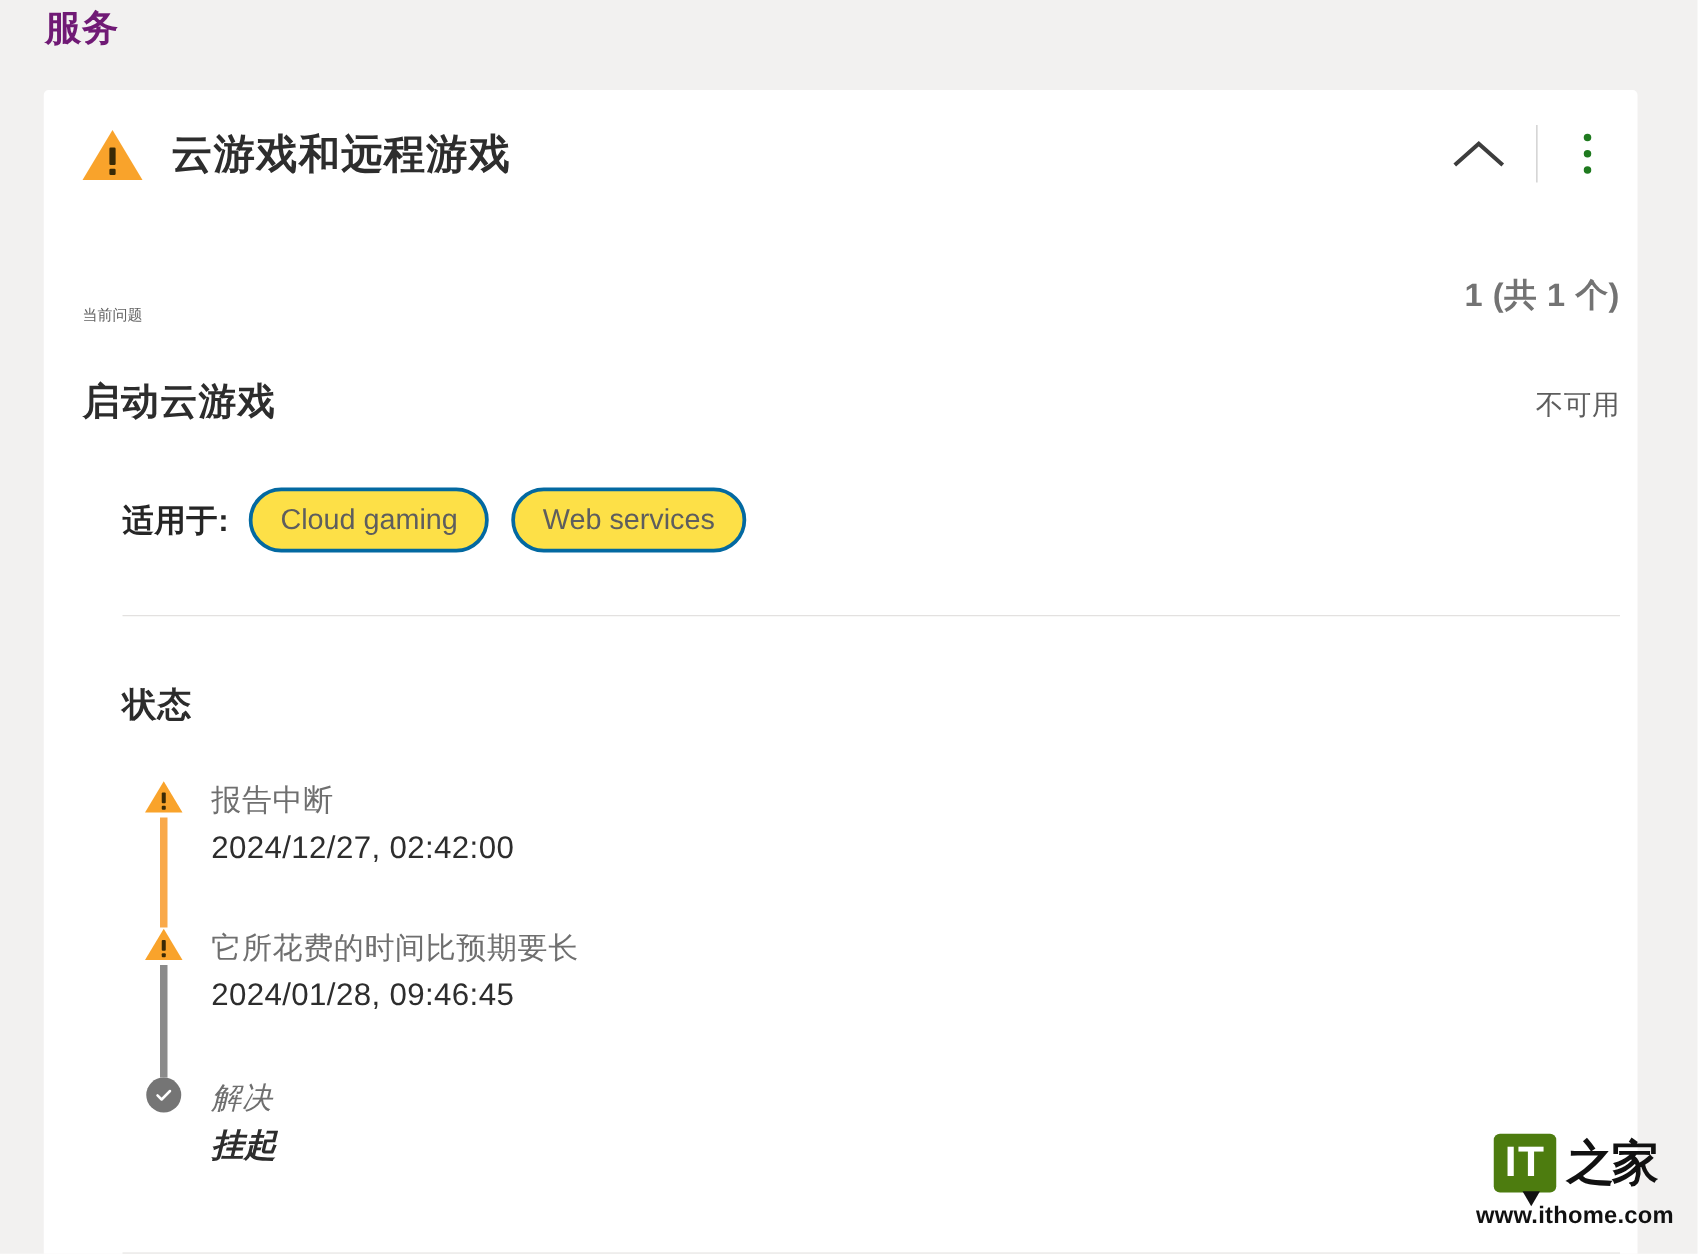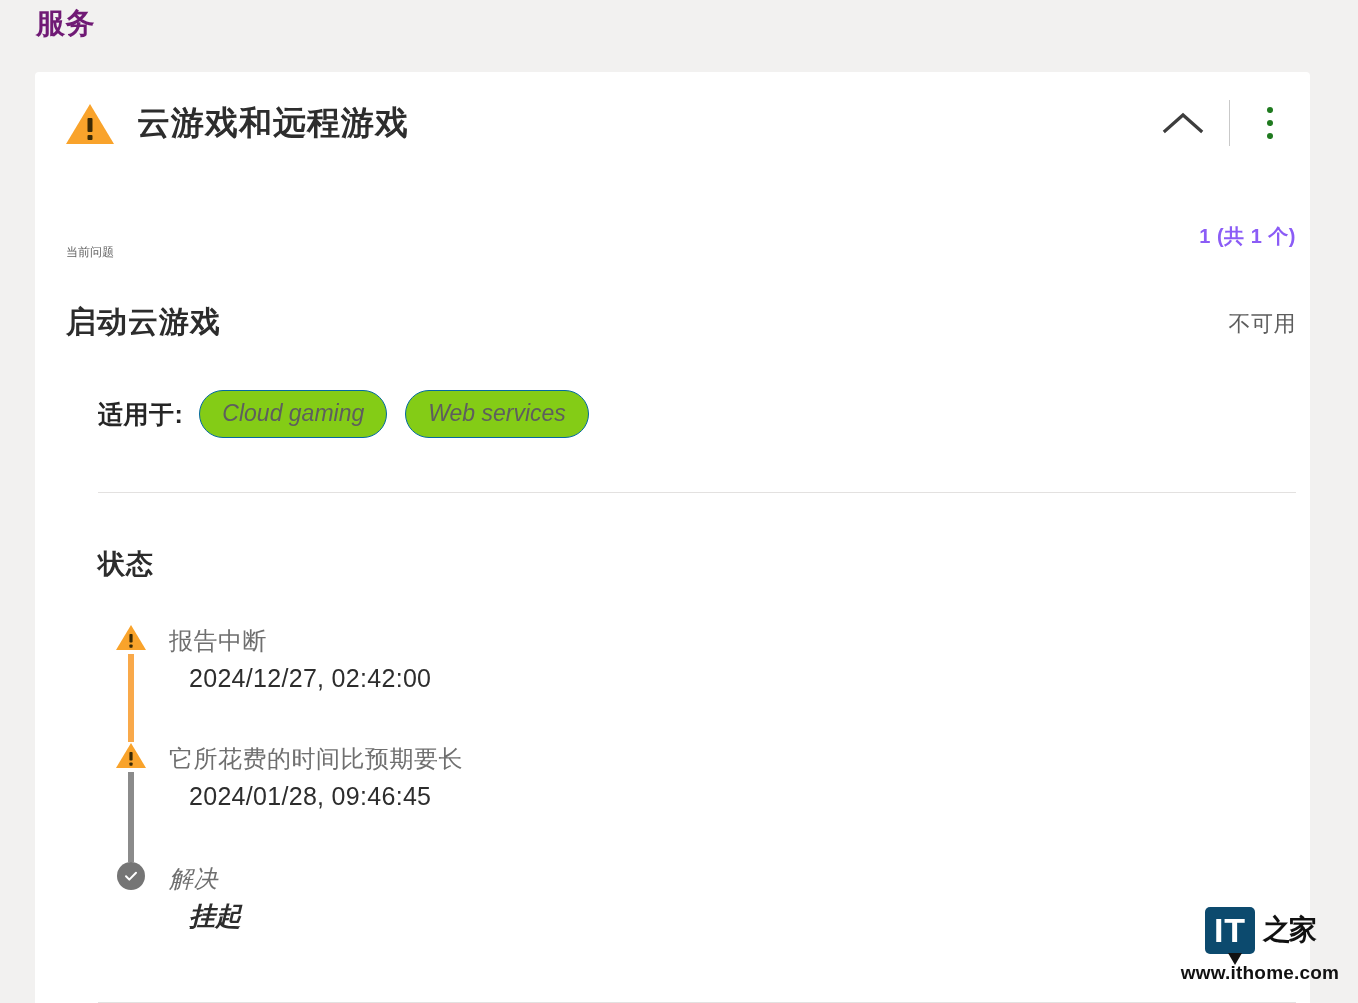--- a/index.html
+++ b/index.html
@@ -124,23 +124,23 @@
     left: 31px;
     top: 16px;
     font-size: 12px;
     color: #636363;
     line-height: 32px;
   }
   .issues-count {
     position: absolute;
     right: 14px;
     top: 0;
-    font-size: 20px;
-    font-weight: 700;
-    color: #8b5cf6;
+    font-size: 26px;
+    font-weight: 700;
+    color: #737373;
     line-height: 32px;
     letter-spacing: 0.5px;
   }
 
   
   .issue-row {
     position: absolute;
     left: 0;
     top: 228px;
     width: 100%;
@@ -176,31 +176,30 @@
     align-items: center;
   }
   .applies-label {
     font-size: 25px;
     font-weight: 700;
     color: #252525;
     letter-spacing: 0.5px;
     margin-right: 16px;
   }
   .chip {
-    border: 1px solid #0369a1;
+    border: 3px solid #0369a1;
     border-radius: 28px;
     padding: 7px 22px 9px;
     font-size: 23px;
     color: #5e5e5e;
     margin-right: 18px;
-    background: #84cc16;
+    background: #fde047;
     line-height: 30px;
     white-space: nowrap;
     cursor: pointer;
-    font-style: italic;
   }
 
   
   .divider-h {
     position: absolute;
     left: 63px;
     width: 1198px;
     height: 1px;
     background: #e3e1e0;
   }
@@ -249,21 +248,20 @@
     font-size: 24px;
     color: #6f6f6f;
     line-height: 34px;
     letter-spacing: 0.5px;
   }
   .tl-value {
     font-size: 25px;
     color: #2d2d2d;
     line-height: 40px;
     letter-spacing: 0.3px;
-    margin-left: 20px;
   }
   .tl-value.bold {
     font-weight: 700;
     font-size: 26px;
   }
   .check-circle {
     width: 28px;
     height: 28px;
     border-radius: 50%;
     background: #757575;
@@ -291,21 +289,21 @@
   }
   .wm-row {
     display: flex;
     align-items: center;
     justify-content: center;
     gap: 8px;
     height: 58px;
   }
   .wm-bubble {
     position: relative;
-    background: #0c4a6e;
+    background: #4d7c0f;
     border-radius: 5px;
     padding: 5px 9px 6px;
   }
   .wm-bubble span {
     display: block;
     color: #ffffff;
     font-size: 34px;
     font-weight: 700;
     letter-spacing: 1px;
     line-height: 36px;
@@ -316,21 +314,21 @@
     position: absolute;
     right: 13px;
     bottom: -11px;
     width: 0;
     height: 0;
     border-left: 7px solid transparent;
     border-right: 7px solid transparent;
     border-top: 12px solid #111111;
   }
   .wm-cjk {
-    font-size: 28px;
+    font-size: 38px;
     font-weight: 700;
     color: #111111;
     line-height: 44px;
     font-family: "DejaVu Sans", sans-serif;
     letter-spacing: -2px;
   }
   .wm-url {
     font-size: 19px;
     font-weight: 700;
     color: #111111;

